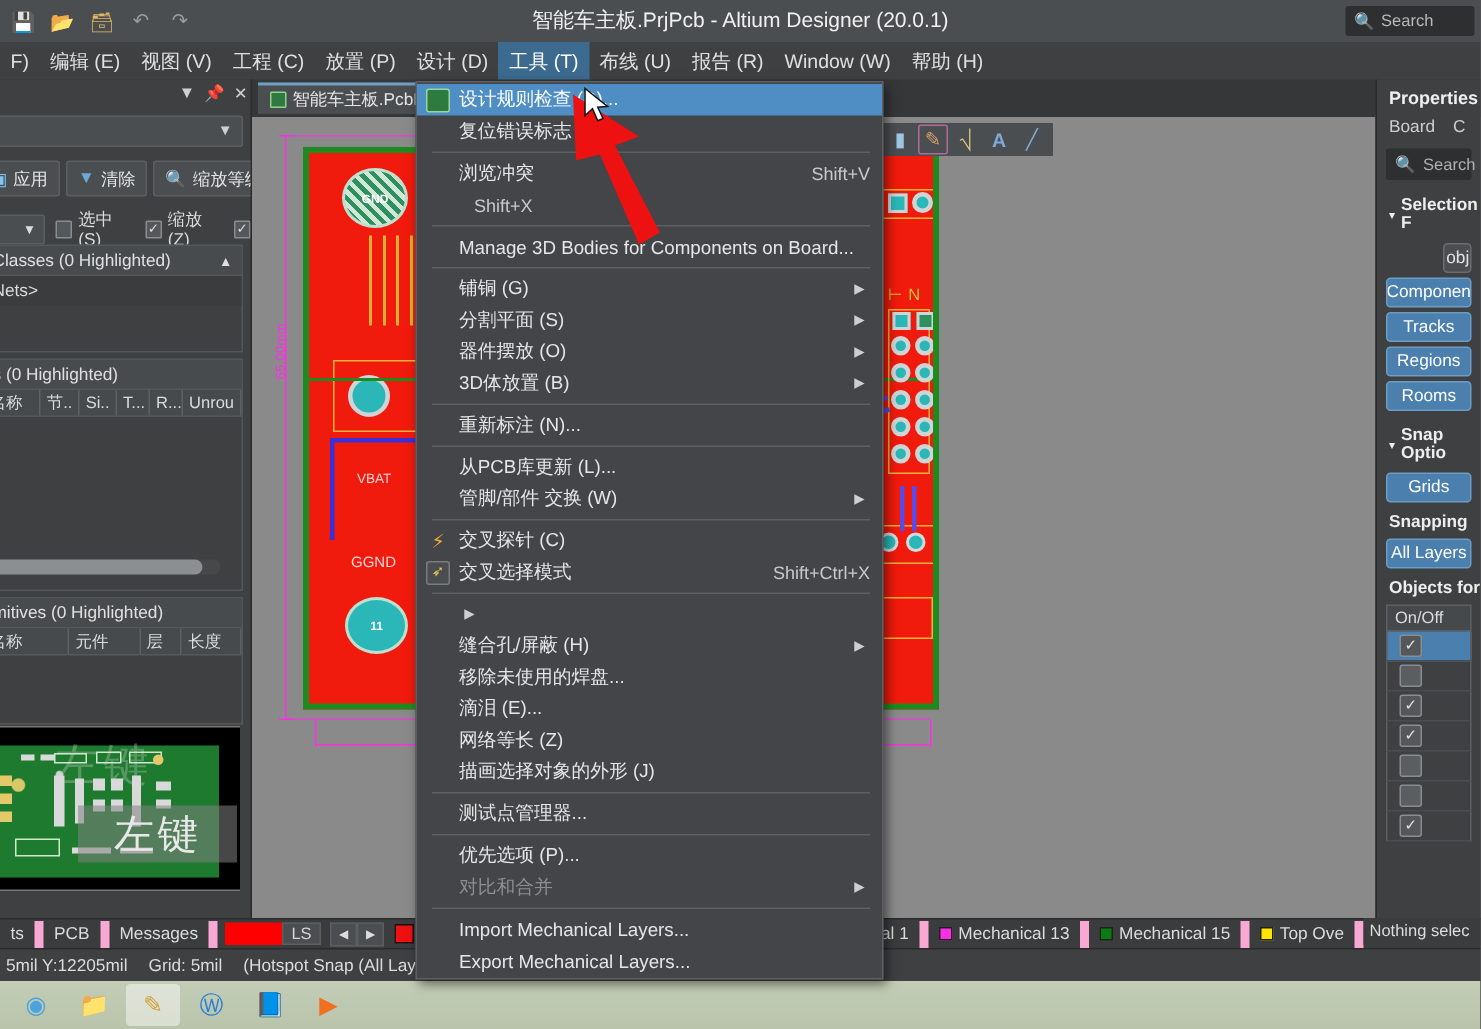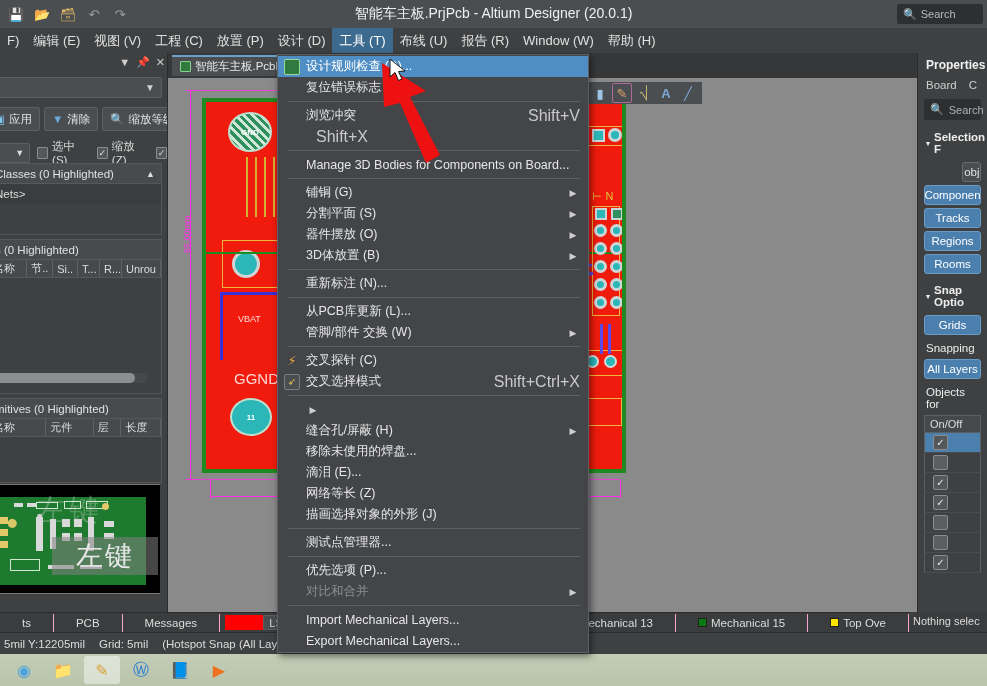--- a/index.html
+++ b/index.html
@@ -163,21 +163,21 @@
   }
   .rp-sechdr{ padding:7px 6px 4px 8px; font-size:11.5px; font-weight:bold; color:#ededed;
               display:flex;align-items:center;gap:4px;}
   .rp-btn{
     margin:3px 6px; height:20px; border-radius:3px;
     display:flex;align-items:center;justify-content:center;
     font-size:11.5px; white-space:nowrap; overflow:hidden;
   }
   .rp-btn.off{ background:#4b4e50; border:1px solid #6a6d70; color:#e2e2e2;margin-left:44px; }
   .rp-btn.on{ background:#4a7fae; border:1px solid #6c9cc4; color:#ffffff; }
-  .rp-lbl{ padding:4px 12px 2px 8px; font-size:11.5px; font-weight:normal; color:#ededed;}
+  .rp-lbl{ padding:4px 0 2px 8px; font-size:11.5px; font-weight:bold; color:#ededed;}
   .rp-tblhdr{ margin:3px 6px 0; height:18px; border:1px solid #5c5f62; background:#46494b;
               display:flex;align-items:center;padding-left:5px; font-size:11px;color:#dcdcdc;}
   .rp-row{ margin:0 6px; height:20px; border-left:1px solid #5c5f62;
            border-right:1px solid #5c5f62; border-bottom:1px solid #4a4d4f;
            display:flex; align-items:center; padding-left:8px; }
   .rp-row.sel{ background:#4a7fae; }
   .rcbx{ width:15px;height:15px;border:1px solid #8a8d90;background:#55585b;border-radius:2px;
          display:flex;align-items:center;justify-content:center;font-size:10px;color:#e6e6e6;}
   .rcbx.blank{ background:#5b5e61; }
 
@@ -191,42 +191,42 @@
   
   #menu{
     position:absolute; left:277px; top:54px; width:312px;
     background:#434548; border:1px solid #5d6063; z-index:40;
     font-size:12.5px; color:#e6e6e6; padding:1px 0;
     box-shadow:2px 3px 7px rgba(0,0,0,.5);
   }
   .mi{ height:21px; display:flex; align-items:center; padding:0 8px 0 0; position:relative;}
   .mi .gut{ width:28px; flex:none; display:flex;align-items:center;justify-content:center;}
   .mi .lbl{ flex:1; white-space:nowrap; }
-  .mi .acc{ color:#c9c9c9; font-size:16px; padding-left:10px; }
+  .mi .acc{ color:#c9c9c9; font-size:12px; padding-left:10px; }
   .mi .arw{ width:14px;text-align:center;color:#cfcfcf;font-size:9px;}
   .mi.sel{ background:#4e8ec4; color:#fff; }
   .mi.disabled{ color:#8c8f92; }
   .msep{ height:1px; background:#5d6063; margin:3px 8px 3px 10px; }
   .mi .ico{ width:16px;height:16px;border-radius:2px;display:flex;
             align-items:center;justify-content:center;font-size:10px;}
   .ico-box{ border:1px solid #7a7d80; background:#4b4e50; }
 
   
   #red-arrow{ position:absolute; left:370px; top:55px; width:260px; height:150px; z-index:60;
               pointer-events:none; }
   #cursor{ position:absolute; left:389px; top:58px; z-index:61; pointer-events:none;}
 
   
   #layerbar{
     position:absolute; left:0; bottom:54px; width:987px; height:20px;
     background:#3a3c3e; display:flex; align-items:center; font-size:11.5px;
     border-top:1px solid #2b2b2b;
   }
-  .ltab{ padding:0 22px; height:18px; display:flex;align-items:center;gap:4px;
-         border-right:1px solid #f9a8d4; color:#dcdcdc; white-space:nowrap;}
+  .ltab{ padding:0 7px; height:18px; display:flex;align-items:center;gap:4px;
+         border-right:6px solid #f9a8d4; color:#dcdcdc; white-space:nowrap;}
   .lsw{ width:9px;height:9px;border:1px solid #202020;flex:none;}
   .navbtn{ width:18px;height:16px;background:#4b4e50;border:1px solid #5c5f62;
            display:flex;align-items:center;justify-content:center;font-size:8px;color:#dcdcdc;}
   #statusbar{
     position:absolute; left:0; bottom:32px; width:987px; height:22px;
     background:#3e4042; display:flex; align-items:center; gap:14px;
     padding-left:4px; font-size:11.5px; color:#dcdcdc; border-top:1px solid #2b2b2b;
   }
   #taskbar{
     position:absolute; left:0; bottom:0; width:987px; height:32px;
@@ -415,21 +415,21 @@
 
     <div class="board" style="left:34px;top:20px;width:424px;height:375px;">
 
       <div class="gndpad" style="left:22px;top:10px;width:44px;height:40px;font-size:8px;">GND</div>
       <div class="gndpad" style="left:24px;top:296px;width:42px;height:38px;background:#2bb7b7;">11</div>
       <div class="pad" style="left:26px;top:148px;width:28px;height:28px;"></div>
       <div class="outline" style="left:16px;top:138px;width:70px;height:48px;"></div>
       <div class="trace" style="left:14px;top:190px;width:3px;height:68px;"></div>
       <div class="trace" style="left:14px;top:190px;width:86px;height:3px;"></div>
       <div style="position:absolute;left:32px;top:212px;color:#ffd6d6;font-size:9px;">VBAT</div>
-      <div style="position:absolute;left:28px;top:268px;color:#ffd6d6;font-size:15px;">GGND</div>
+      <div style="position:absolute;left:28px;top:268px;color:#ffd6d6;font-size:10px;">GGND</div>
       <div style="position:absolute;left:40px;top:55px;width:46px;height:60px;
                   background:repeating-linear-gradient(90deg,#d8b033 0 2px,transparent 2px 9px);"></div>
 
       <div style="position:absolute;left:0;top:150px;width:100%;height:2px;background:#1f8a20;"></div>
 
       <div style="position:absolute;left:278px;top:0;right:0;bottom:0;">
 
         <div class="smd" style="left:16px;top:24px;width:10px;height:14px;"></div>
         <div class="smd" style="left:16px;top:48px;width:10px;height:14px;"></div>
         <div class="outline" style="left:13px;top:18px;width:16px;height:52px;"></div>

